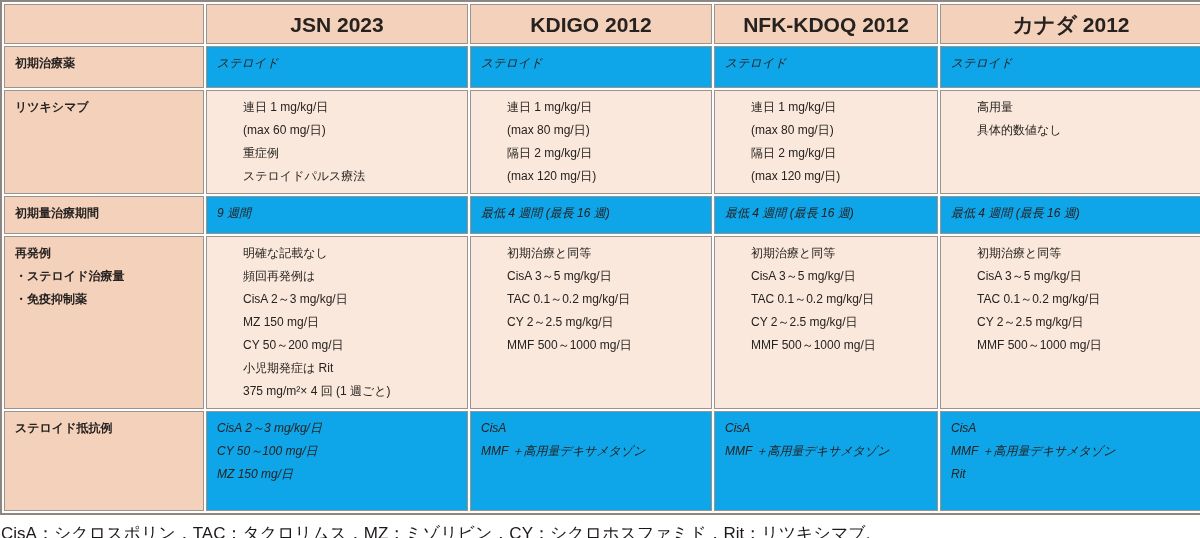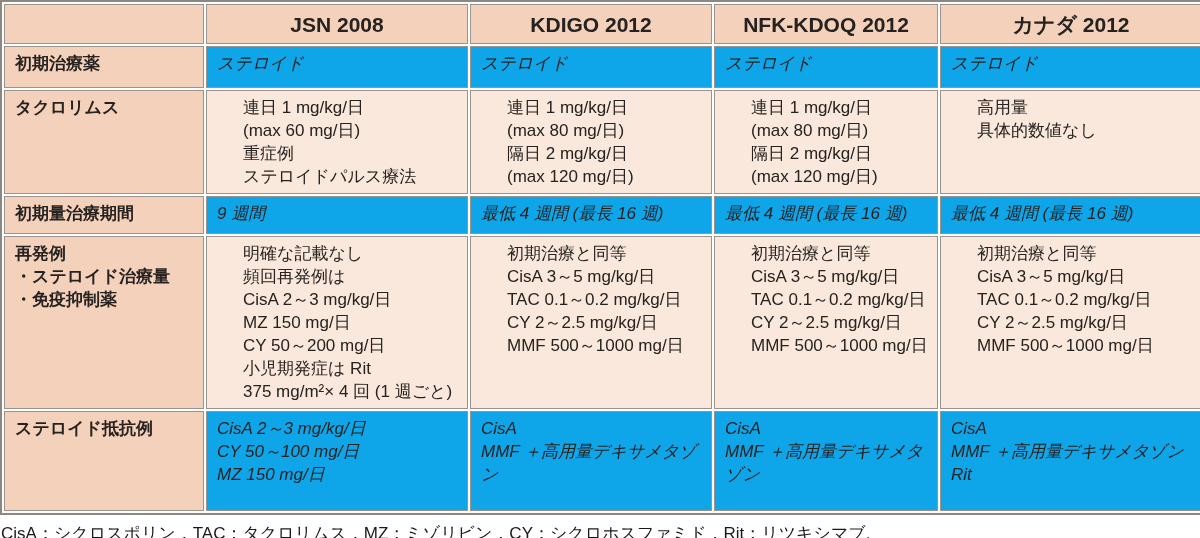--- a/index.html
+++ b/index.html
@@ -23,21 +23,21 @@
     background: #ffffff;
     border: 2px solid #8e8781;
     box-sizing: border-box;
   }
   table.guideline-table th,
   table.guideline-table td {
     border: 1px solid #9b938c;
     vertical-align: top;
     text-align: left;
     white-space: pre-line;
-    font-size: 17px;
+    font-size: 12px;
     line-height: 23px;
     padding: 5px 9px 5px 10px;
     overflow: hidden;
   }
   table.guideline-table thead th {
     background: #f4d1bb;
     text-align: center;
     vertical-align: middle;
     font-size: 21px;
     font-weight: bold;
@@ -74,36 +74,36 @@
     <colgroup>
       <col style="width:200px">
       <col style="width:262px">
       <col style="width:242px">
       <col style="width:224px">
       <col style="width:262px">
     </colgroup>
     <thead>
       <tr>
         <th></th>
-        <th>JSN 2008</th>
+        <th>JSN 2023</th>
         <th>KDIGO 2012</th>
         <th>NFK-KDOQ 2012</th>
         <th>カナダ 2012</th>
       </tr>
     </thead>
     <tbody>
       <tr class="r1 row-light">
         <td class="row-label">初期治療薬</td>
         <td class="data-cell">ステロイド</td>
         <td class="data-cell">ステロイド</td>
         <td class="data-cell">ステロイド</td>
         <td class="data-cell">ステロイド</td>
       </tr>
       <tr class="r2 row-peach">
-        <td class="row-label">タクロリムス</td>
+        <td class="row-label">リツキシマブ</td>
         <td class="data-cell">連日 1 mg/kg/日
 (max 60 mg/日)
 重症例
 ステロイドパルス療法</td>
         <td class="data-cell">連日 1 mg/kg/日
 (max 80 mg/日)
 隔日 2 mg/kg/日
 (max 120 mg/日)</td>
         <td class="data-cell">連日 1 mg/kg/日
 (max 80 mg/日)

